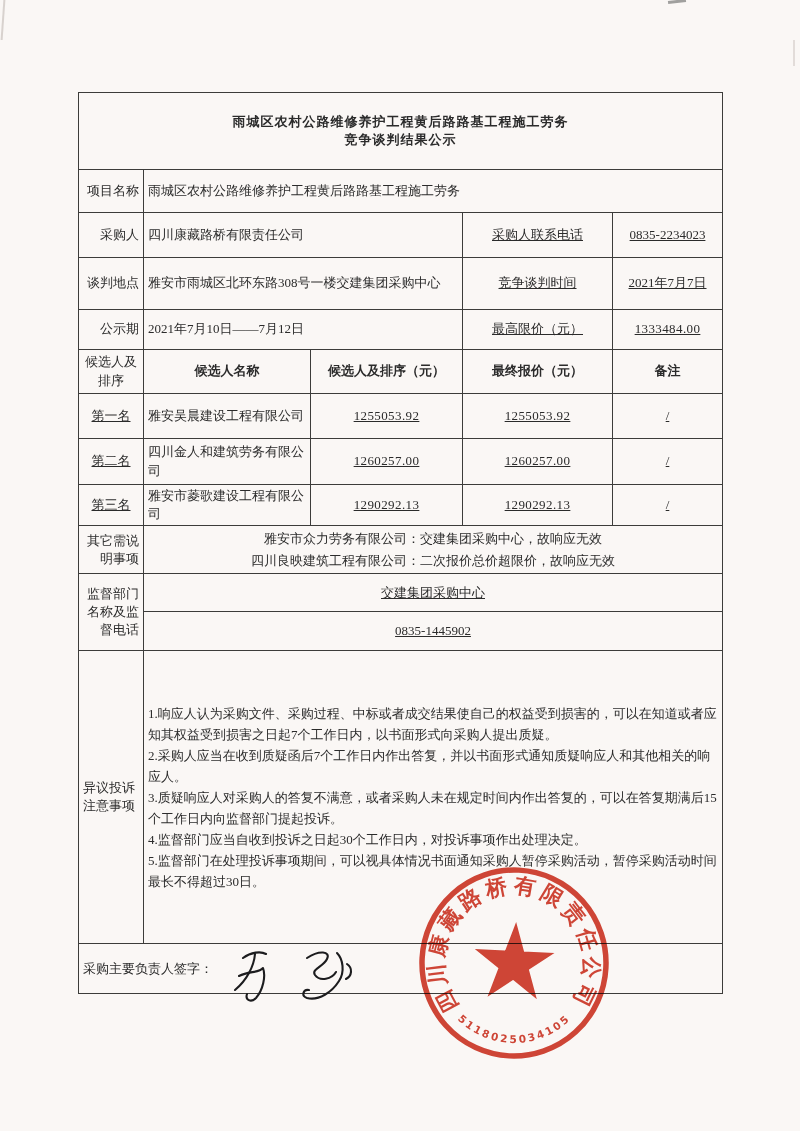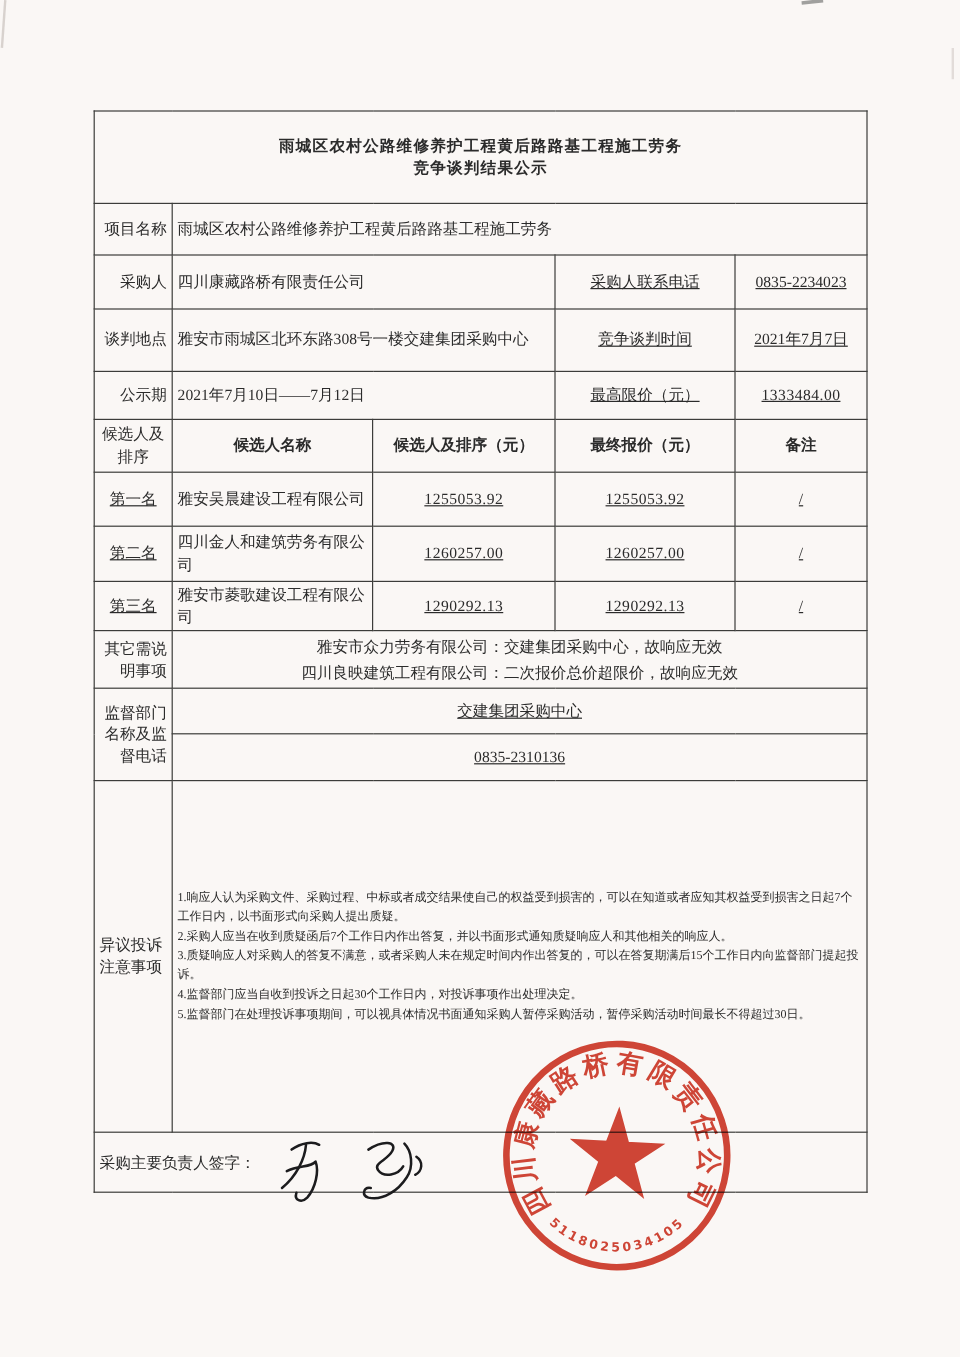--- a/index.html
+++ b/index.html
@@ -54,21 +54,21 @@
   .lab{text-align:right;padding-left:4px;}
   .val-l{text-align:left;padding-left:6px;}
   .val-c{text-align:center;text-decoration:underline;}
   .num{text-align:center;font-size:12px;letter-spacing:.4px;text-decoration:underline;}
   .rank{text-align:center;text-decoration:underline;}
   .chead{text-align:center;font-weight:bold;}
   .chead-first{text-align:center;padding-left:4px;}
   .notes-line{text-align:center;line-height:1.65;}
   .obj-label{text-align:left;padding-left:4px;}
   .obj-content{padding:6px 8px 6px 6px;}
-  .obj-content p{margin:0;line-height:1.62;font-size:10px;text-align:left;}
+  .obj-content p{margin:0;line-height:1.62;font-size:13px;text-align:left;}
   .sign-cell{position:relative;text-align:left;padding-left:8px;font-size:13.5px;overflow:visible;}
   .sign-svg{position:absolute;left:150px;top:2px;}
 
   .stamp{
     position:absolute;left:412px;top:861px;width:204px;height:204px;
     mix-blend-mode:multiply;opacity:.93;transform:rotate(3deg);
     pointer-events:none;
   }
 </style>
 </head>
@@ -161,21 +161,21 @@
         <div class="notes-line">雅安市众力劳务有限公司：交建集团采购中心，故响应无效</div>
         <div class="notes-line">四川良映建筑工程有限公司：二次报价总价超限价，故响应无效</div>
       </td>
     </tr>
 
     <tr class="r-sup1">
       <td class="lab" rowspan="2">监督部门名称及监督电话</td>
       <td colspan="4" class="val-c">交建集团采购中心</td>
     </tr>
     <tr class="r-sup2">
-      <td colspan="4" class="val-c">0835-2310136</td>
+      <td colspan="4" class="val-c">0835-1445902</td>
     </tr>
 
     <tr class="r-obj">
       <td class="obj-label">异议投诉注意事项</td>
       <td colspan="4" class="obj-content">
         <p>1.响应人认为采购文件、采购过程、中标或者成交结果使自己的权益受到损害的，可以在知道或者应知其权益受到损害之日起7个工作日内，以书面形式向采购人提出质疑。</p>
         <p>2.采购人应当在收到质疑函后7个工作日内作出答复，并以书面形式通知质疑响应人和其他相关的响应人。</p>
         <p>3.质疑响应人对采购人的答复不满意，或者采购人未在规定时间内作出答复的，可以在答复期满后15个工作日内向监督部门提起投诉。</p>
         <p>4.监督部门应当自收到投诉之日起30个工作日内，对投诉事项作出处理决定。</p>
         <p>5.监督部门在处理投诉事项期间，可以视具体情况书面通知采购人暂停采购活动，暂停采购活动时间最长不得超过30日。</p>

